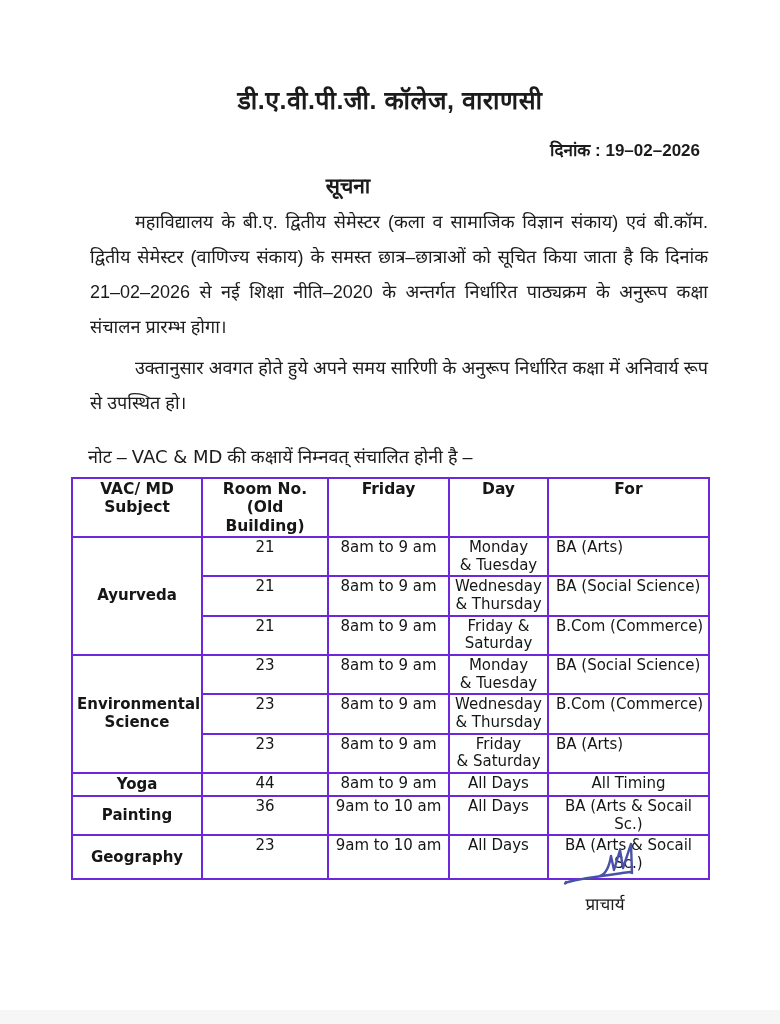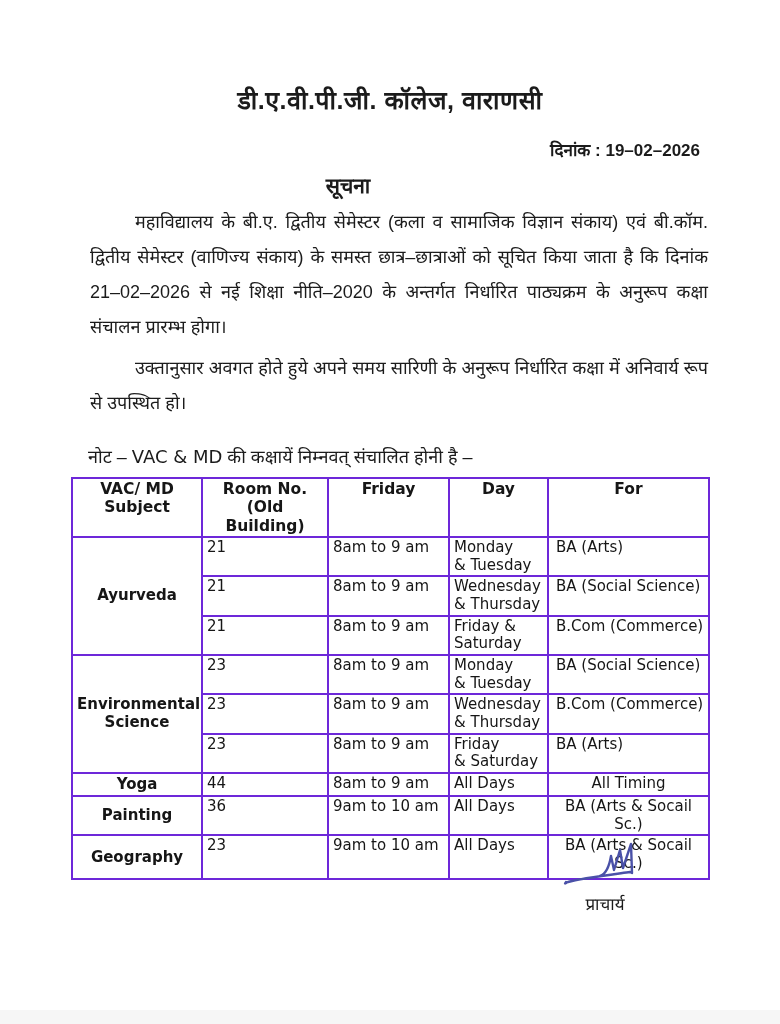--- a/index.html
+++ b/index.html
@@ -46,21 +46,21 @@
     font-weight:700;text-align:center;vertical-align:top;font-size:15.5px;
   }
   tr.hrow{height:38px;}
   tr.grow{height:35px;}
   tr.yrow{height:23px;}
   tr.prow{height:38px;}
   tr.qrow{height:44px;}
   td.subj{
     font-weight:700;text-align:center;vertical-align:middle;
   }
-  td.room,td.tim,td.day{text-align:left;vertical-align:top;}
+  td.room,td.tim,td.day{text-align:center;vertical-align:top;}
   td.forcell{vertical-align:top;}
   td.forcell.left{text-align:left;padding-left:7px;margin-left:10px;}
   td.forcell.center{text-align:center;}
   
   .signblock{
     top:838px;left:470px;width:270px;text-align:center;
   }
   .sig-svg{display:block;margin:0 auto 2px auto;}
   .signer{font-size:18px;font-weight:700;}
   .designation{font-size:17px;margin-top:2px;}

